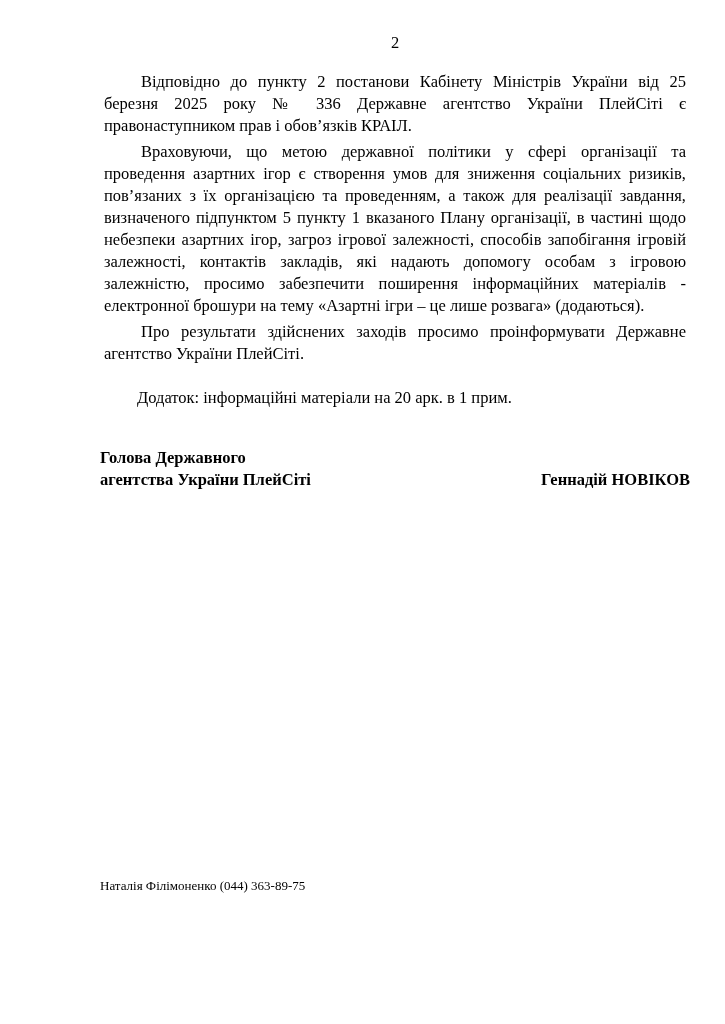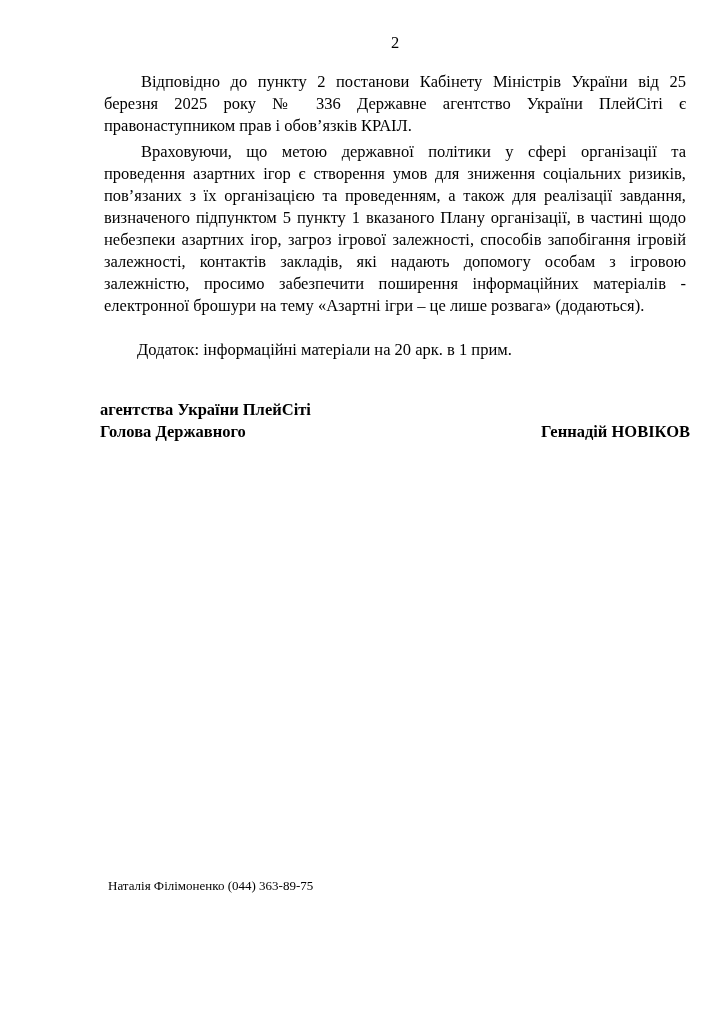--- a/index.html
+++ b/index.html
@@ -47,45 +47,46 @@
   }
   .signature-title {
     white-space: nowrap;
   }
   .signature-name {
     white-space: nowrap;
     text-align: right;
   }
   .footer-contact {
     position: absolute;
-    left: 108px;
+    left: 100px;
     top: 878px;
     font-size: 13px;
     line-height: 16px;
   }
 </style>
 </head>
 <body>
 
 <div class="page">
   <div class="content">
 
     <div class="page-number">2</div>
 
     <p class="body-para">Відповідно до пункту 2 постанови Кабінету Міністрів України від 25 березня 2025 року № 336 Державне агентство України ПлейСіті є правонаступником прав і обов’язків КРАІЛ.</p>
 
     <p class="body-para">Враховуючи, що метою державної політики у сфері організації та проведення азартних ігор є створення умов для зниження соціальних ризиків, пов’язаних з їх організацією та проведенням, а також для реалізації завдання, визначеного підпунктом 5 пункту 1 вказаного Плану організації, в частині щодо небезпеки азартних ігор, загроз ігрової залежності, способів запобігання ігровій залежності, контактів закладів, які надають допомогу особам з ігровою залежністю, просимо забезпечити поширення інформаційних матеріалів - електронної брошури на тему «Азартні ігри – це лише розвага» (додаються).</p>
 
+    <p class="body-para">Про результати здійснених заходів просимо проінформувати Державне агентство України ПлейСіті.</p>
 
     <p class="attachment-line">Додаток: інформаційні матеріали на 20 арк. в 1 прим.</p>
 
     <div class="signature-block">
       <div class="signature-title">
+        <div>Голова Державного</div>
         <div>агентства України ПлейСіті</div>
-        <div>Голова Державного</div>
       </div>
       <div class="signature-name">Геннадій НОВІКОВ</div>
     </div>
 
   </div>
 
   <div class="footer-contact">Наталія Філімоненко (044) 363-89-75</div>
 </div>
 
 </body></html>

